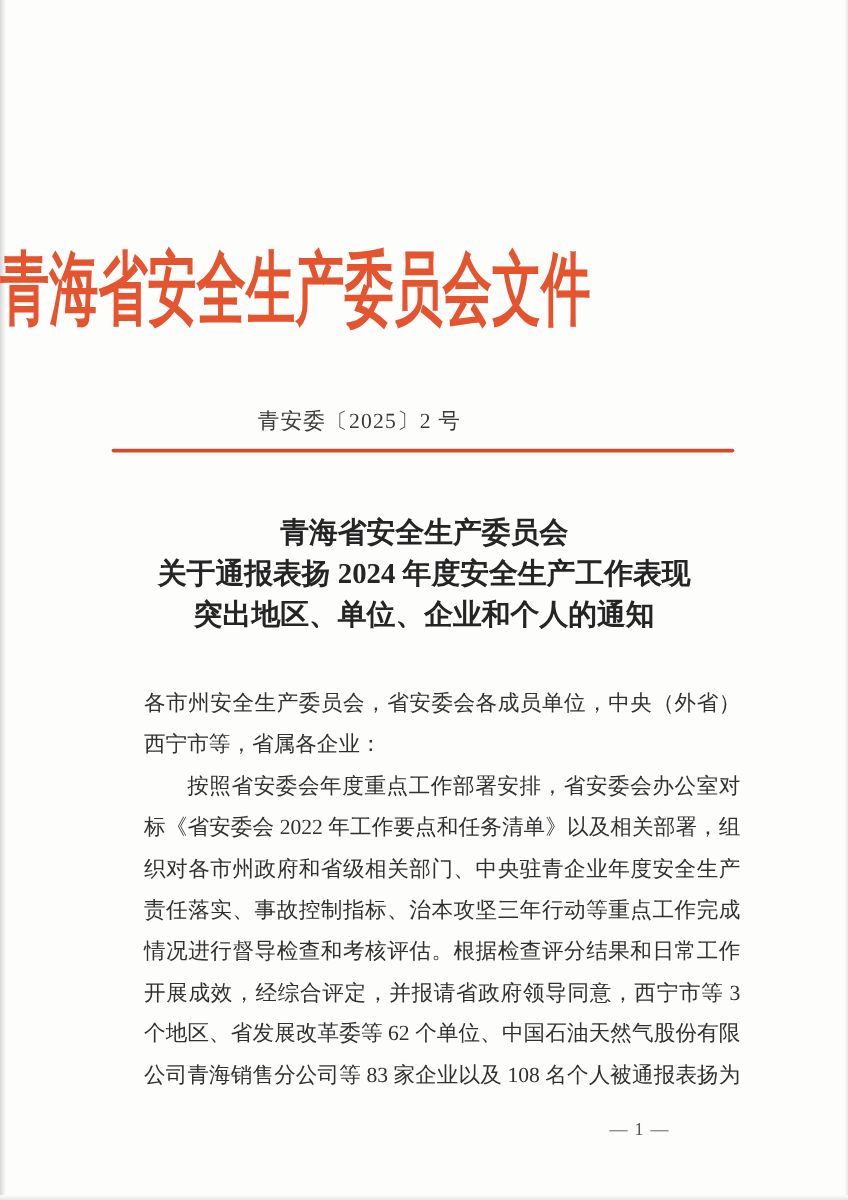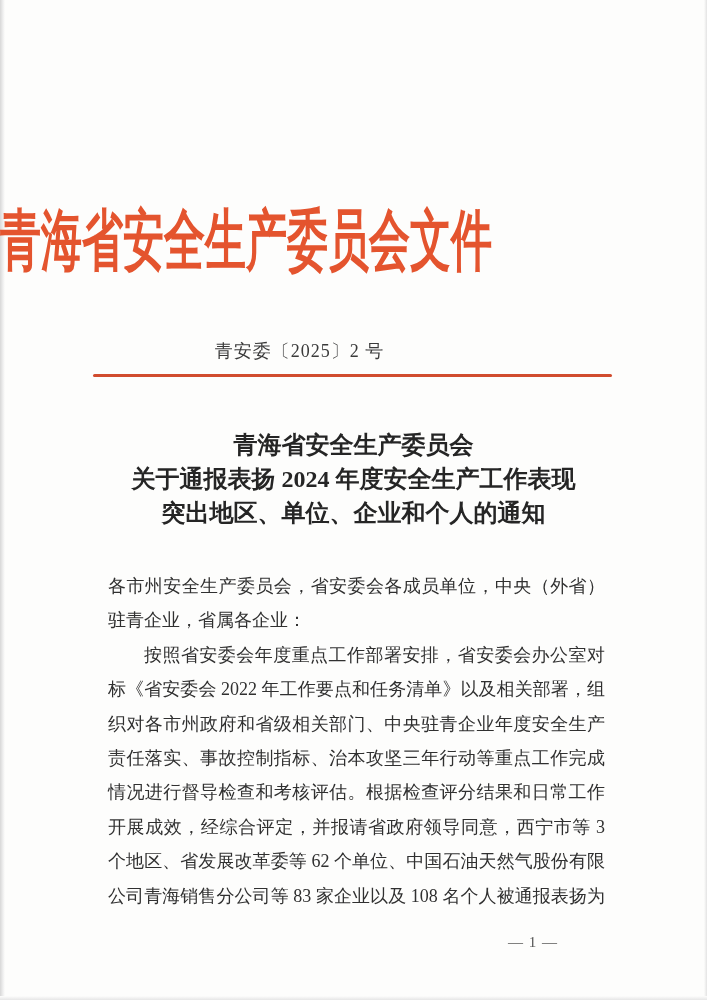--- a/index.html
+++ b/index.html
@@ -70,21 +70,21 @@
     font-weight: bold;
     font-size: 24px;
   }
   .title-block .title-line {
     line-height: 34px;
     white-space: nowrap;
   }
   .body-text {
     position: absolute;
     top: 569px;
-    left: 108px;
+    left: 120px;
     width: 497px;
     font-size: 18px;
     color: #303030;
     word-break: break-all;
   }
   .body-line {
     line-height: 34.4px;
     height: 34.4px;
     text-align: justify;
     white-space: nowrap;
@@ -125,21 +125,21 @@
   <div class="divider" style="background: rgb(209, 76, 46);"></div>
 
   <div class="title-block">
     <div class="title-line">青海省安全生产委员会</div>
     <div class="title-line">关于通报表扬 2024 年度安全生产工作表现</div>
     <div class="title-line">突出地区、单位、企业和个人的通知</div>
   </div>
 
   <div class="body-text">
       <div class="body-line fill">各市州安全生产委员会，省安委会各成员单位，中央（外省）</div>
-      <div class="body-line">驻青企业，省属各企业：</div>
+      <div class="body-line">西宁市等，省属各企业：</div>
       <div class="body-line fill indent">按照省安委会年度重点工作部署安排，省安委会办公室对</div>
       <div class="body-line fill">标《省安委会 2022 年工作要点和任务清单》以及相关部署，组</div>
       <div class="body-line fill">织对各市州政府和省级相关部门、中央驻青企业年度安全生产</div>
       <div class="body-line fill">责任落实、事故控制指标、治本攻坚三年行动等重点工作完成</div>
       <div class="body-line fill">情况进行督导检查和考核评估。根据检查评分结果和日常工作</div>
       <div class="body-line fill">开展成效，经综合评定，并报请省政府领导同意，西宁市等 3</div>
       <div class="body-line fill">个地区、省发展改革委等 62 个单位、中国石油天然气股份有限</div>
       <div class="body-line fill">公司青海销售分公司等 83 家企业以及 108 名个人被通报表扬为</div>
     </div>
 

